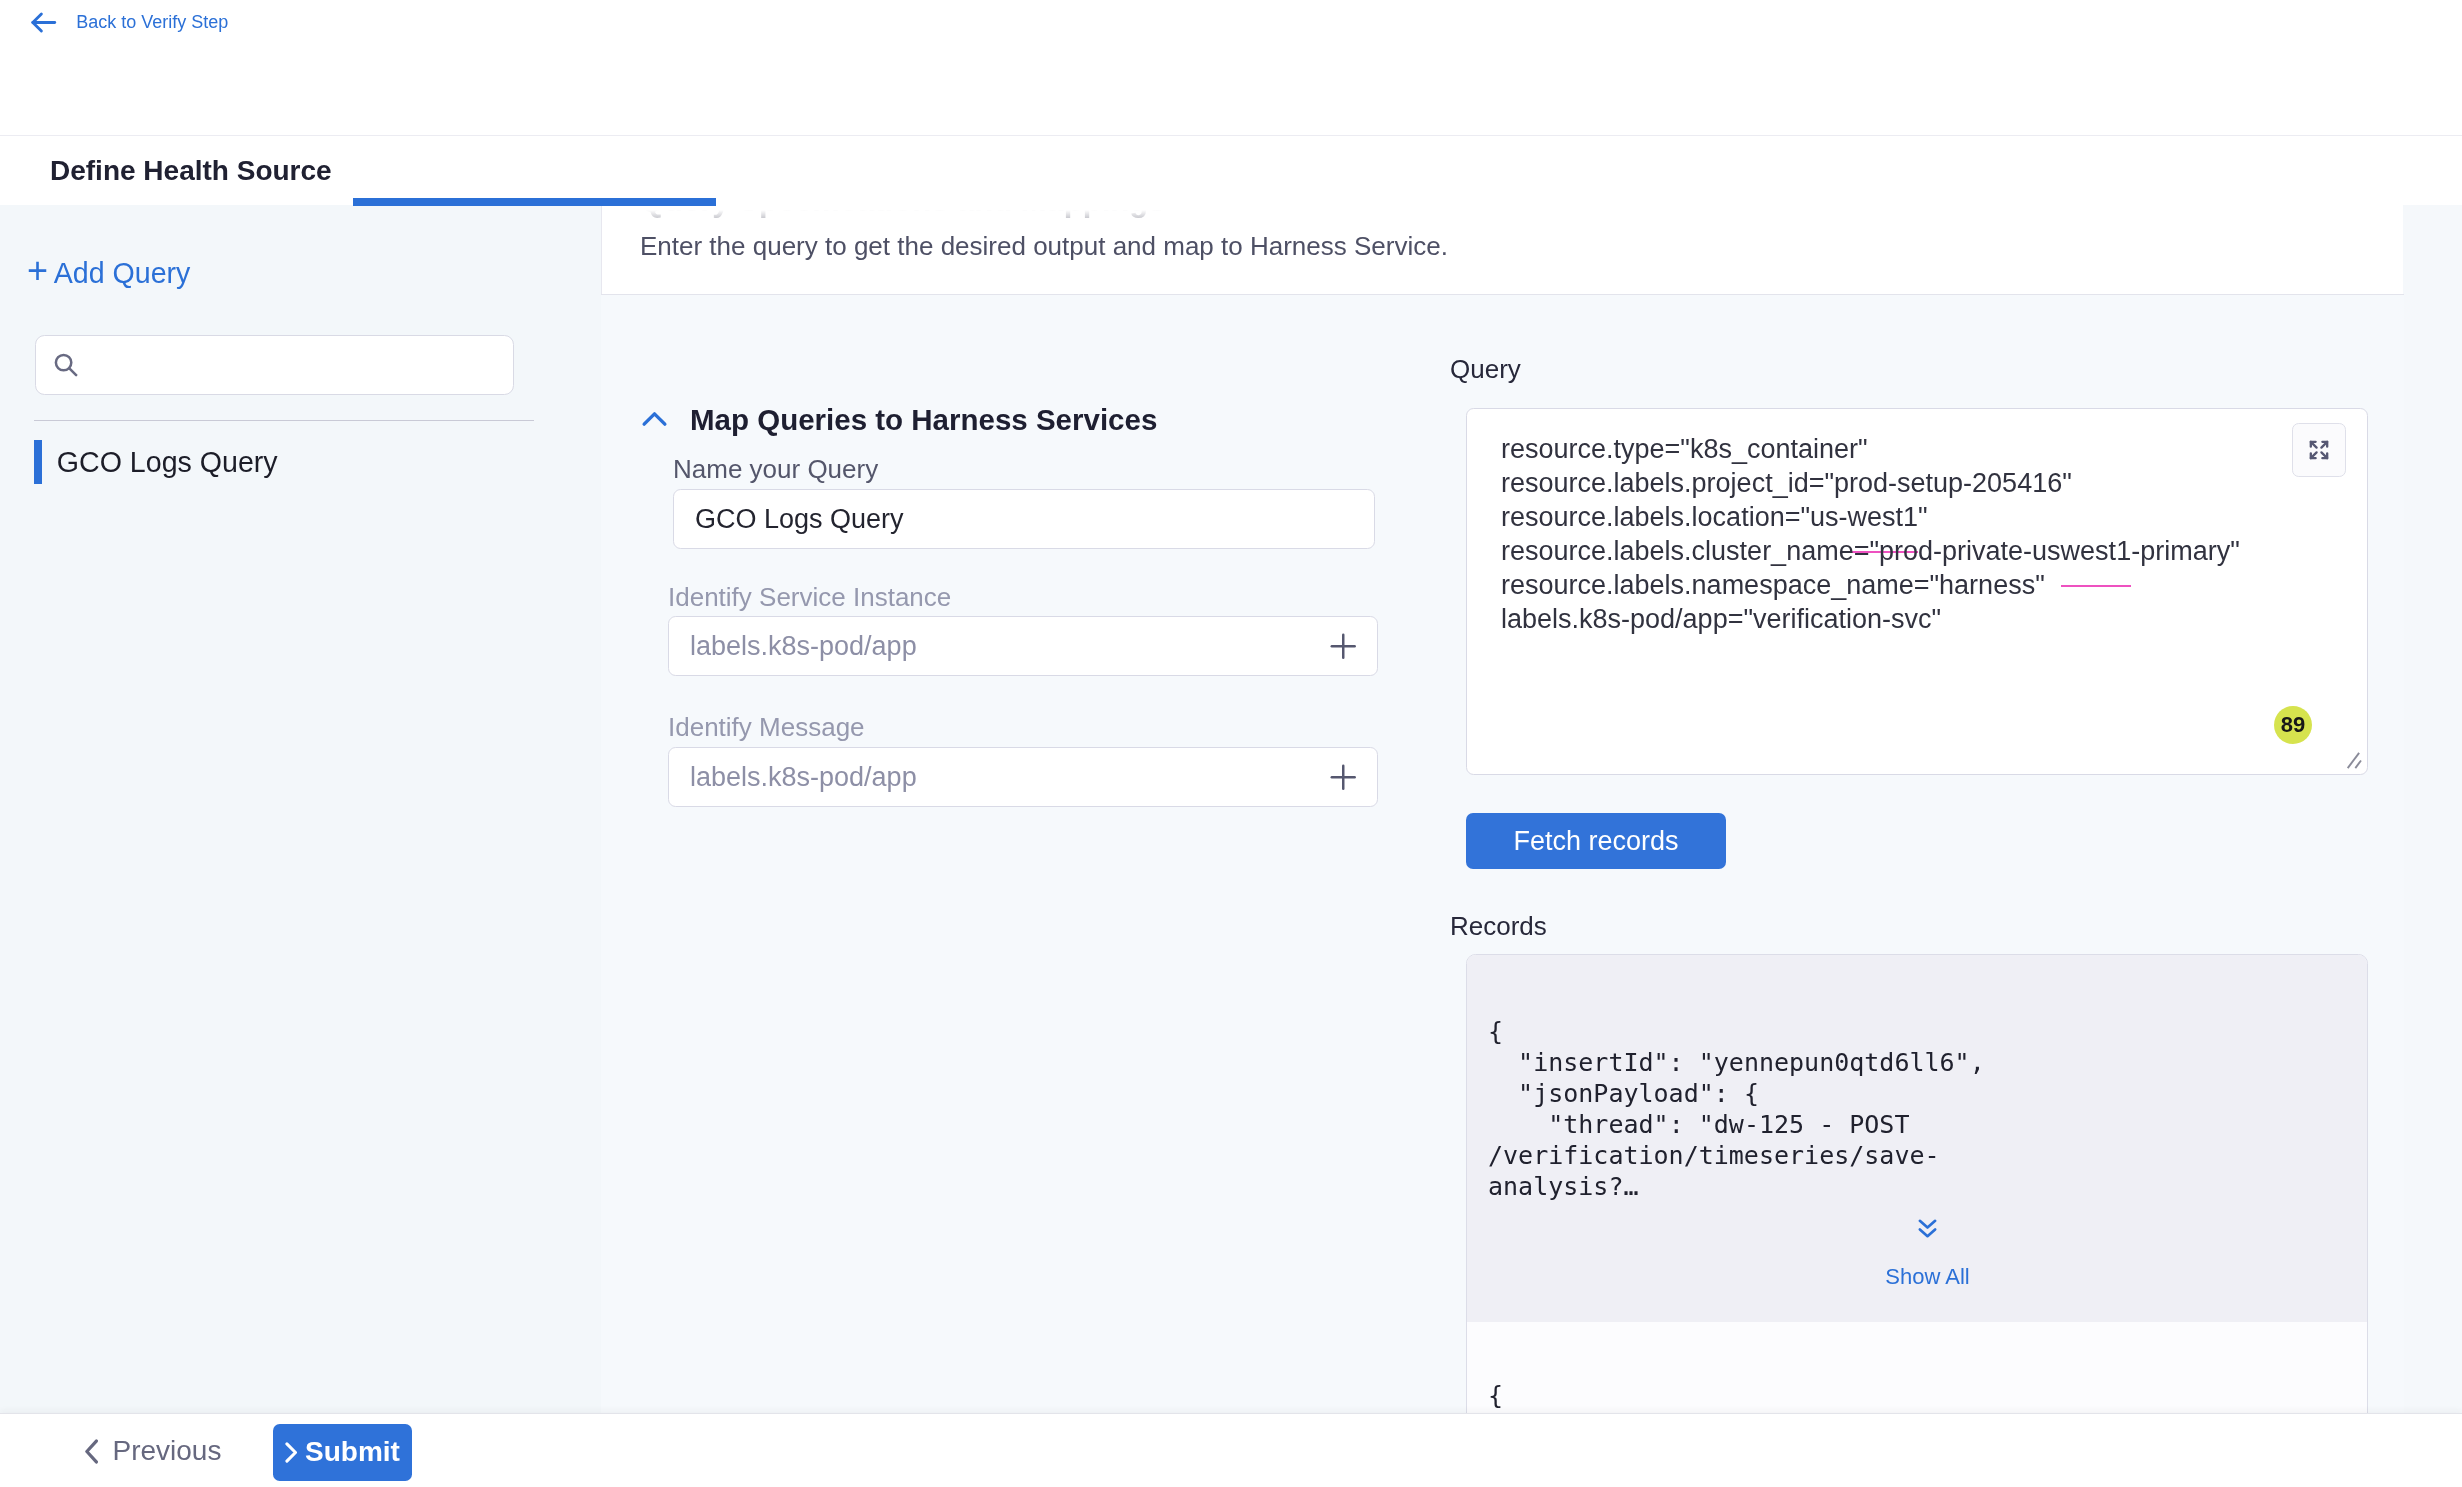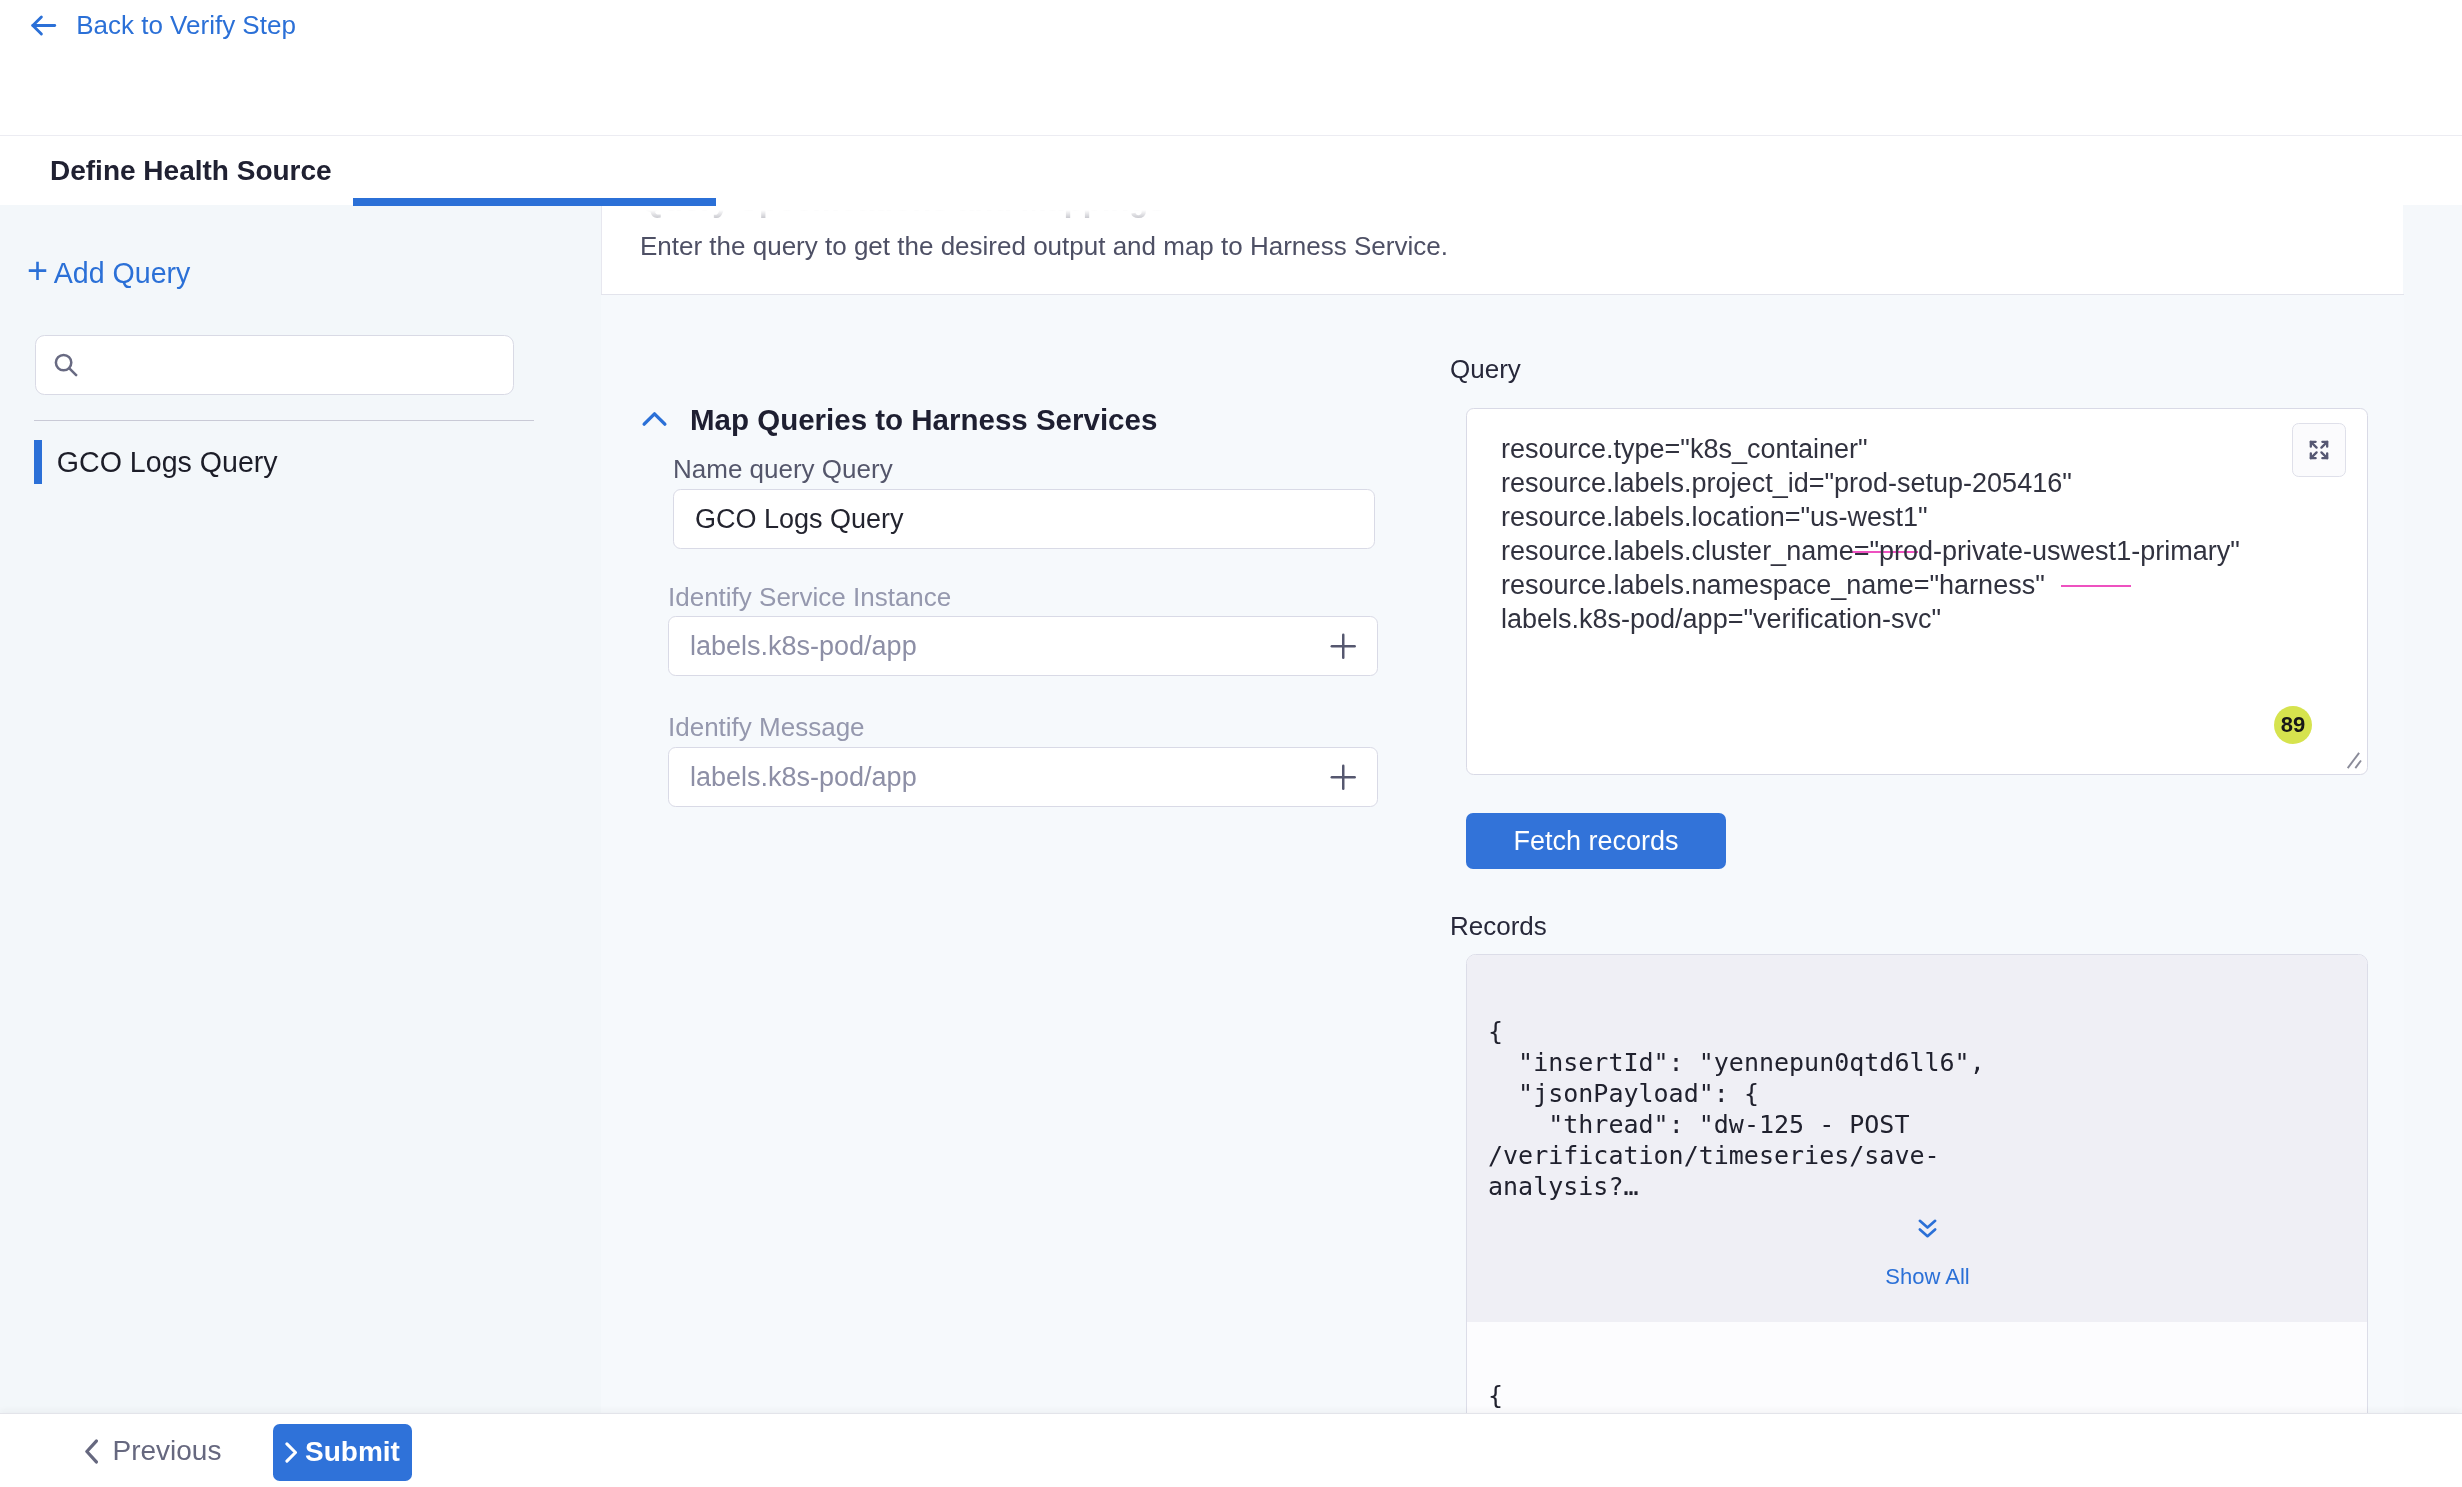--- a/index.html
+++ b/index.html
@@ -2,21 +2,21 @@
 <html style="font-size:15.2px"><head>
 <meta charset="utf-8">
 <style>
   * { margin:0; padding:0; box-sizing:border-box; }
   html,body { width:2462px; height:1487px; }
   body { font-family:"Liberation Sans", sans-serif; background:#ffffff; color:#1e1f2b; }
   .page { position:relative; width:2462px; height:1487px; overflow:hidden; background:#ffffff; }
 
   
   .back-link { position:absolute; left:28.6px; top:9.5px; display:flex; align-items:center; gap:19px;
-               color:#2b70d7; font-size:26px; font-weight:500; cursor:pointer; background:none; border:none; }
+               color:#2b70d7; font-size:18px; font-weight:500; cursor:pointer; background:none; border:none; }
   .page-title { position:absolute; left:27px; top:51px; font-size:35px; font-weight:700; color:#15151f; }
 
   
   .tabbar { position:absolute; left:0; top:135px; width:2462px; height:70px; background:#fff; border-top:1px solid #ececf2; z-index:5; }
   .tab { position:absolute; top:0; height:70px; display:flex; align-items:center; font-size:28px; font-weight:600; cursor:pointer; }
   .tab-define { left:50px; color:#202132; }
   .tab-customize { left:368px; color:#9b9cad; }
   .tab-underline { position:absolute; left:353px; top:62px; width:363px; height:7.6px; background:#2b70d7; }
 
   
@@ -150,21 +150,21 @@
     <span class="query-item-label">GCO Logs Query</span>
   </div>
 
   <span class="collapse-chevron">
     <svg width="27" height="16" viewBox="0 0 28 17" fill="none" stroke="#2b70d7" stroke-width="3.6" stroke-linecap="round" stroke-linejoin="round">
       <polyline points="3,14 14,3 25,14"></polyline>
     </svg>
   </span>
   <h3 class="map-title">Map Queries to Harness Services</h3>
 
-  <label class="field-label lbl-name">Name query Query</label>
+  <label class="field-label lbl-name">Name your Query</label>
   <input class="text-input inp-name" value="GCO Logs Query" style="">
 
   <label class="field-label muted lbl-si">Identify Service Instance</label>
   <div class="kv-input inp-si">
     <span class="kv-text">labels.k8s-pod/app</span>
     <span>
       <svg width="30.5" height="30.5" viewBox="0 0 32 32" fill="none" stroke="#55576f" stroke-width="2.6" stroke-linecap="round">
         <line x1="16" y1="4" x2="16" y2="28"></line>
           <line x1="4" y1="16" x2="28" y2="16"></line>
       </svg>

